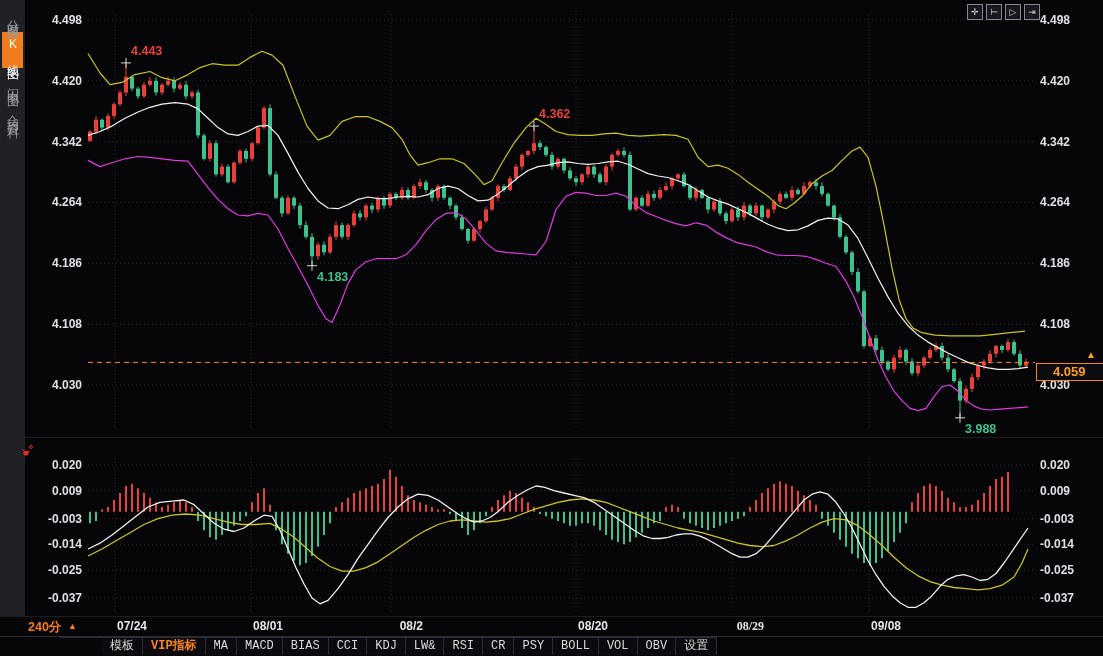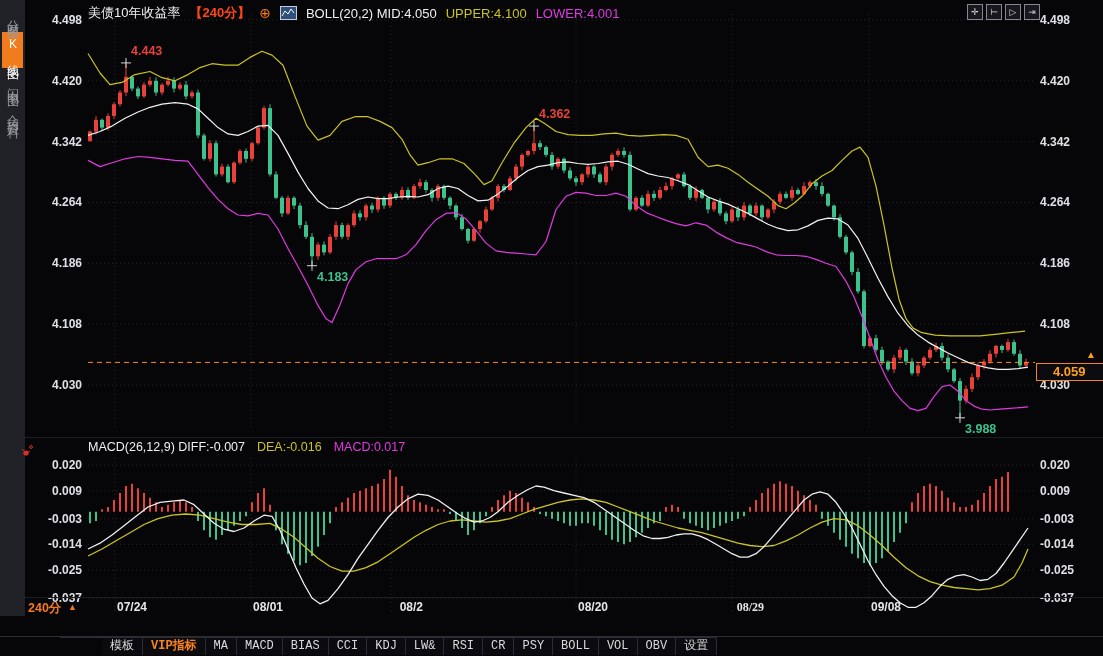--- a/index.html
+++ b/index.html
@@ -32,21 +32,21 @@
   
   #macd-header{position:absolute;left:88px;top:440px;display:flex;gap:12px;font-size:12.5px;z-index:6;}
   
   #alert-icon{position:absolute;left:21px;top:444px;z-index:6;}
   
   #price-tag{position:absolute;left:1036px;top:363px;width:62px;height:16px;border:1px solid #f8821e;
              background:#0c0c10;color:#ffa11b;font-size:13px;font-weight:bold;line-height:16px;
              padding-left:16px;z-index:7;}
   #price-arrow{position:absolute;left:1086px;top:349px;color:#f8a21e;font-size:10px;z-index:7;}
   
-  #date-row{position:absolute;left:0;top:597px;width:1103px;height:20px;border-top:1px solid #1d1d24;}
+  #date-row{position:absolute;left:0;top:616px;width:1103px;height:20px;border-top:1px solid #1d1d24;}
   #period{position:absolute;left:28px;top:2px;color:#f5791d;font-size:12.5px;font-weight:bold;cursor:pointer;}
   #period-arrow{position:absolute;left:68px;top:4px;color:#f5791d;font-size:9px;cursor:pointer;}
   .xdate{position:absolute;top:2px;width:64px;text-align:right;font-size:12px;font-weight:bold;color:#e6e6e8;}
   
   #tabs{position:absolute;left:60px;top:637px;display:flex;height:18px;border-top:1px solid #2c2c34;z-index:6;}
   .tab{height:17px;line-height:17px;padding:0 8px;border-right:1px solid #2c2c34;background:#0b0b0f;
        color:#dadada;font-size:12px;font-family:"Liberation Mono","DejaVu Sans Mono",monospace;cursor:pointer;}
   .tab:first-child{border-left:1px solid #2c2c34;}
   .tab.sel{background:#ef4444;color:#fff;margin-top:36px;}
   .tab.accent{color:#f8821e;font-weight:bold;}
@@ -55,31 +55,20 @@
              z-index:4;font-family:"Liberation Sans",sans-serif;}
   .divider{position:absolute;left:0;width:1103px;height:1px;background:#1d1d24;}
   
   .grid{stroke:#26262e;stroke-dasharray:1 3;stroke-width:1;}
 </style>
 </head>
 <body>
 
 <div id="app">
 
-  <div id="topbar">
-    <span class="t-white">美债10年收益率</span>
-    <span class="t-tag">【240分】</span>
-    <span class="t-plus">⊕</span>
-    <span class="mini-chart"><svg width="15" height="12">
-          <polyline points="1,9 4,4 7,7 10,2 13,6" fill="none" stroke="#fff" stroke-width="1"></polyline>
-        </svg></span>
-    <span class="t-white">BOLL(20,2) MID:4.050</span>
-    <span class="t-yellow">UPPER:4.100</span>
-    <span class="t-magenta">LOWER:4.001</span>
-  </div>
 
   <div id="tool-icons">
       <div class="tool">✛</div>
       <div class="tool">⊢</div>
       <div class="tool">▷</div>
       <div class="tool">⇥</div>
     </div>
 
   <div id="sidebar">
       <div class="side-item">分时图</div>
@@ -632,25 +621,20 @@
       <div class="yt l" style="top: 512px;">-0.003</div>
       <div class="yt r" style="top: 512px;">-0.003</div>
       <div class="yt l" style="top: 537px;">-0.014</div>
       <div class="yt r" style="top: 537px;">-0.014</div>
       <div class="yt l" style="top: 563px;">-0.025</div>
       <div class="yt r" style="top: 563px;">-0.025</div>
       <div class="yt l" style="top: 591px;">-0.037</div>
       <div class="yt r" style="top: 591px;">-0.037</div>
     </div>
 
-  <div id="macd-header">
-    <span class="t-white">MACD(26,12,9) DIFF:-0.007</span>
-    <span class="t-yellow">DEA:-0.016</span>
-    <span class="t-magenta">MACD:0.017</span>
-  </div>
 
   <div id="alert-icon">
     <svg width="14" height="14">
         <circle cx="5" cy="9" r="2.6" fill="#d93025"></circle>
         <circle cx="10" cy="3" r="1.4" fill="none" stroke="#d93025" stroke-width="1"></circle>
         <line x1="1" y1="5" x2="3" y2="7" stroke="#d93025" stroke-width="1"></line>
         <line x1="9" y1="7" x2="7" y2="8.5" stroke="#d93025" stroke-width="1"></line>
       </svg>
   </div>
 

